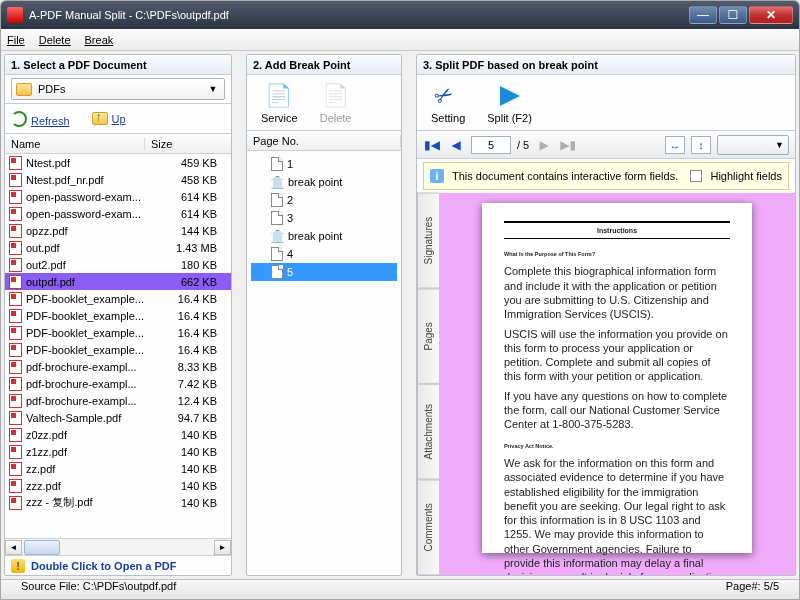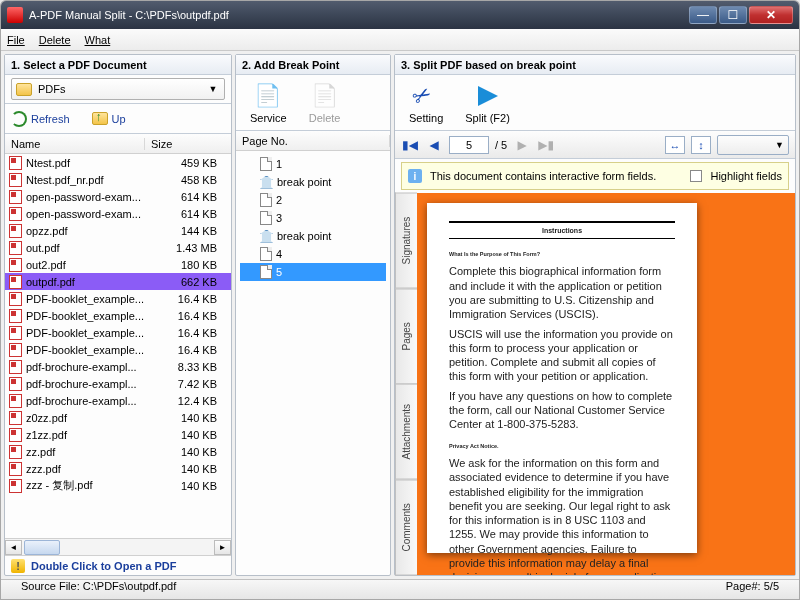--- a/index.html
+++ b/index.html
@@ -8,32 +8,32 @@
 .titlebar{height:28px;background:linear-gradient(#525c6e,#3d4758,#2b3343);display:flex;align-items:center;padding:0 6px;color:#fff;font-size:12px}
 .titlebar-icon{width:16px;height:16px;background:linear-gradient(#f66,#c00);border-radius:2px;margin-right:6px}
 .titlebar-text{flex:1}
 .win-controls{display:flex;gap:2px}
 .win-btn{width:28px;height:18px;border:1px solid rgba(255,255,255,0.25);border-radius:3px;display:flex;align-items:center;justify-content:center;font-size:12px;color:#fff}
 .win-min{background:linear-gradient(#6e8ab0,#3a5a88)}
 .win-max{background:linear-gradient(#6e8ab0,#3a5a88)}
 .win-close{width:44px;background:linear-gradient(#e07070,#c03030,#b02020);font-weight:bold}
 .menubar{height:22px;background:linear-gradient(#fbfbfb,#ececec);border-bottom:1px solid #c9c9c9;display:flex;align-items:center;padding:0 6px;gap:14px}
 .menubar span{text-decoration:underline;cursor:default}
-.workspace{flex:1;display:flex;padding:3px;gap:3px;background:#f0f0f0}
+.workspace{flex:1;display:flex;padding:3px;gap:14px;background:#f0f0f0}
 .panel{border:1px solid #b7bfc9;background:#fdfdfd;display:flex;flex-direction:column;border-radius:2px}
 .panel-left{width:228px}
 .panel-mid{width:156px}
 .panel-right{flex:1}
 .panel-header{height:20px;background:linear-gradient(#fafbfd,#e7ecf3);border-bottom:1px solid #c4cdd8;padding:0 6px;display:flex;align-items:center;font-weight:bold}
 .toolbar{height:56px;border-bottom:1px solid #c4cdd8;display:flex;align-items:center;padding:14px 6px;gap:6px}
 .folder-combo{height:22px;border:1px solid #b0b0b0;background:linear-gradient(#fff,#f1f1f1);display:flex;align-items:center;padding:0 4px;flex:1;border-radius:2px}
 .folder-ico{width:16px;height:13px;background:linear-gradient(#ffe49c,#f3c449);border-radius:2px;margin-right:6px;border:1px solid #caa22a}
 .combo-arrow{width:14px;text-align:center;font-size:9px}
 .toolbar2{height:30px;border-bottom:1px solid #c4cdd8;display:flex;align-items:center;padding:0 6px;gap:22px}
-.link-btn{display:flex;align-items:center;gap:4px;color:#1a3e9c;cursor:pointer}
+.link-btn{display:flex;align-items:flex-end;gap:4px;color:#1a3e9c;text-decoration:underline;cursor:pointer}
 .refresh-ico{width:16px;height:16px;border:2px solid #2c8a2c;border-radius:50%;border-left-color:transparent;position:relative}
 .up-ico{width:16px;height:13px;background:linear-gradient(#ffe49c,#f3c449);border:1px solid #caa22a;border-radius:2px;position:relative}
 .up-ico::after{content:"↑";position:absolute;left:3px;top:-3px;color:#2c8a2c;font-size:12px;font-weight:bold}
 .list-header{height:20px;background:linear-gradient(#fdfdfd,#efefef);border-bottom:1px solid #d0d0d0;display:flex;align-items:center}
 .lh-name{width:140px;padding-left:6px;border-right:1px solid #d8d8d8}
 .lh-size{flex:1;padding-left:6px}
 .file-list{flex:1;overflow:auto}
 .file-row{height:17px;display:flex;align-items:center;padding:0 4px}
 .file-row.selected{background:#8b5cf6}
 .pdf-ico{width:13px;height:14px;background:#fff;border:1px solid #c33;position:relative;margin-right:4px}
@@ -58,21 +58,21 @@
 .nav-btn{width:18px;height:18px;display:flex;align-items:center;justify-content:center;font-size:12px;color:#1a4db3}
 .nav-btn.disabled{color:#b0b0b0}
 .page-input{width:40px;height:18px;border:1px solid #9aaec6;background:#fff;text-align:center}
 .zoom-combo{width:72px;height:20px;border:1px solid #9aaec6;background:linear-gradient(#fdfdfd,#ededed);border-radius:2px;display:flex;align-items:center;justify-content:flex-end;padding-right:4px;font-size:9px}
 .info-bar{height:28px;margin:3px 6px;background:#feffe3;border:1px solid #d7d08a;display:flex;align-items:center;padding:0 6px;gap:8px;font-size:10px}
 .info-ico{width:14px;height:14px;background:#6db1f0;border-radius:2px;color:#fff;display:flex;align-items:center;justify-content:center;font-weight:bold;font-size:10px}
 .checkbox{width:12px;height:12px;border:1px solid #888;background:#fff;margin-left:auto}
 .viewer-body{flex:1;display:flex;background:#f0f0f0}
 .side-tabs{width:22px;display:flex;flex-direction:column}
 .vtab{flex:1;border:1px solid #c0c0c0;border-left:none;background:linear-gradient(90deg,#f8f8f8,#e8e8e8);writing-mode:vertical-rl;transform:rotate(180deg);display:flex;align-items:center;justify-content:center;font-size:10px;color:#444}
-.page-area{flex:1;background:#f97316;display:flex;align-items:flex-start;justify-content:flex-start;padding:10px;overflow:hidden}
+.page-area{flex:1;background:#f0abfc;display:flex;align-items:flex-start;justify-content:center;padding:10px;overflow:hidden}
 .pdf-page{width:270px;height:350px;background:#fff;box-shadow:0 2px 8px rgba(0,0,0,0.5);padding:18px 22px;font-size:5px;line-height:1.3;color:#222}
 .pdf-page h3{text-align:center;font-size:7px;border-top:2px solid #000;border-bottom:1px solid #000;padding:3px 0;margin-bottom:6px}
 .pdf-page p{margin-bottom:5px}
 .pdf-page b{font-size:5.5px}
 .statusbar{height:20px;background:linear-gradient(#f7f7f7,#e6e6e6);border-top:1px solid #c0c0c0;display:flex;padding:0 20px;font-size:12px}
 .status-right{margin-left:auto}
 .scissors-ico{width:26px;height:26px;position:relative}
 .scissors-ico::before{content:"✂";font-size:22px;color:#1a4db3;position:absolute;transform:rotate(-30deg)}
 .arrow-ico{width:0;height:0;border-top:10px solid transparent;border-bottom:10px solid transparent;border-left:20px solid #1a8dd8}
 .fit-ico{width:20px;height:18px;border:1px solid #9aaec6;position:relative;background:#fff;display:flex;align-items:center;justify-content:center;font-size:11px;color:#1a4db3}
@@ -87,21 +87,21 @@
     <div class="win-controls">
       <div class="win-btn win-min">—</div>
       <div class="win-btn win-max">☐</div>
       <div class="win-btn win-close">✕</div>
     </div>
   </div>
 
   <div class="menubar">
     <span>File</span>
     <span>Delete</span>
-    <span>What</span>
+    <span>Break</span>
   </div>
 
   <div class="workspace">
 
     <div class="panel panel-left">
       <div class="panel-header">1. Select a PDF Document</div>
       <div class="toolbar" style="height:28px">
         <div class="folder-combo">
           <div class="folder-ico"></div>
           <span style="flex:1">PDFs</span>
@@ -190,20 +190,25 @@
           </div>
           <div class="file-row">
             <div class="pdf-ico"></div>
             <div class="file-name">pdf-brochure-exampl...</div>
             <div class="file-size">7.42 KB</div>
           </div>
           <div class="file-row">
             <div class="pdf-ico"></div>
             <div class="file-name">pdf-brochure-exampl...</div>
             <div class="file-size">12.4 KB</div>
+          </div>
+          <div class="file-row">
+            <div class="pdf-ico"></div>
+            <div class="file-name">Valtech-Sample.pdf</div>
+            <div class="file-size">94.7 KB</div>
           </div>
           <div class="file-row">
             <div class="pdf-ico"></div>
             <div class="file-name">z0zz.pdf</div>
             <div class="file-size">140 KB</div>
           </div>
           <div class="file-row">
             <div class="pdf-ico"></div>
             <div class="file-name">z1zz.pdf</div>
             <div class="file-size">140 KB</div>

